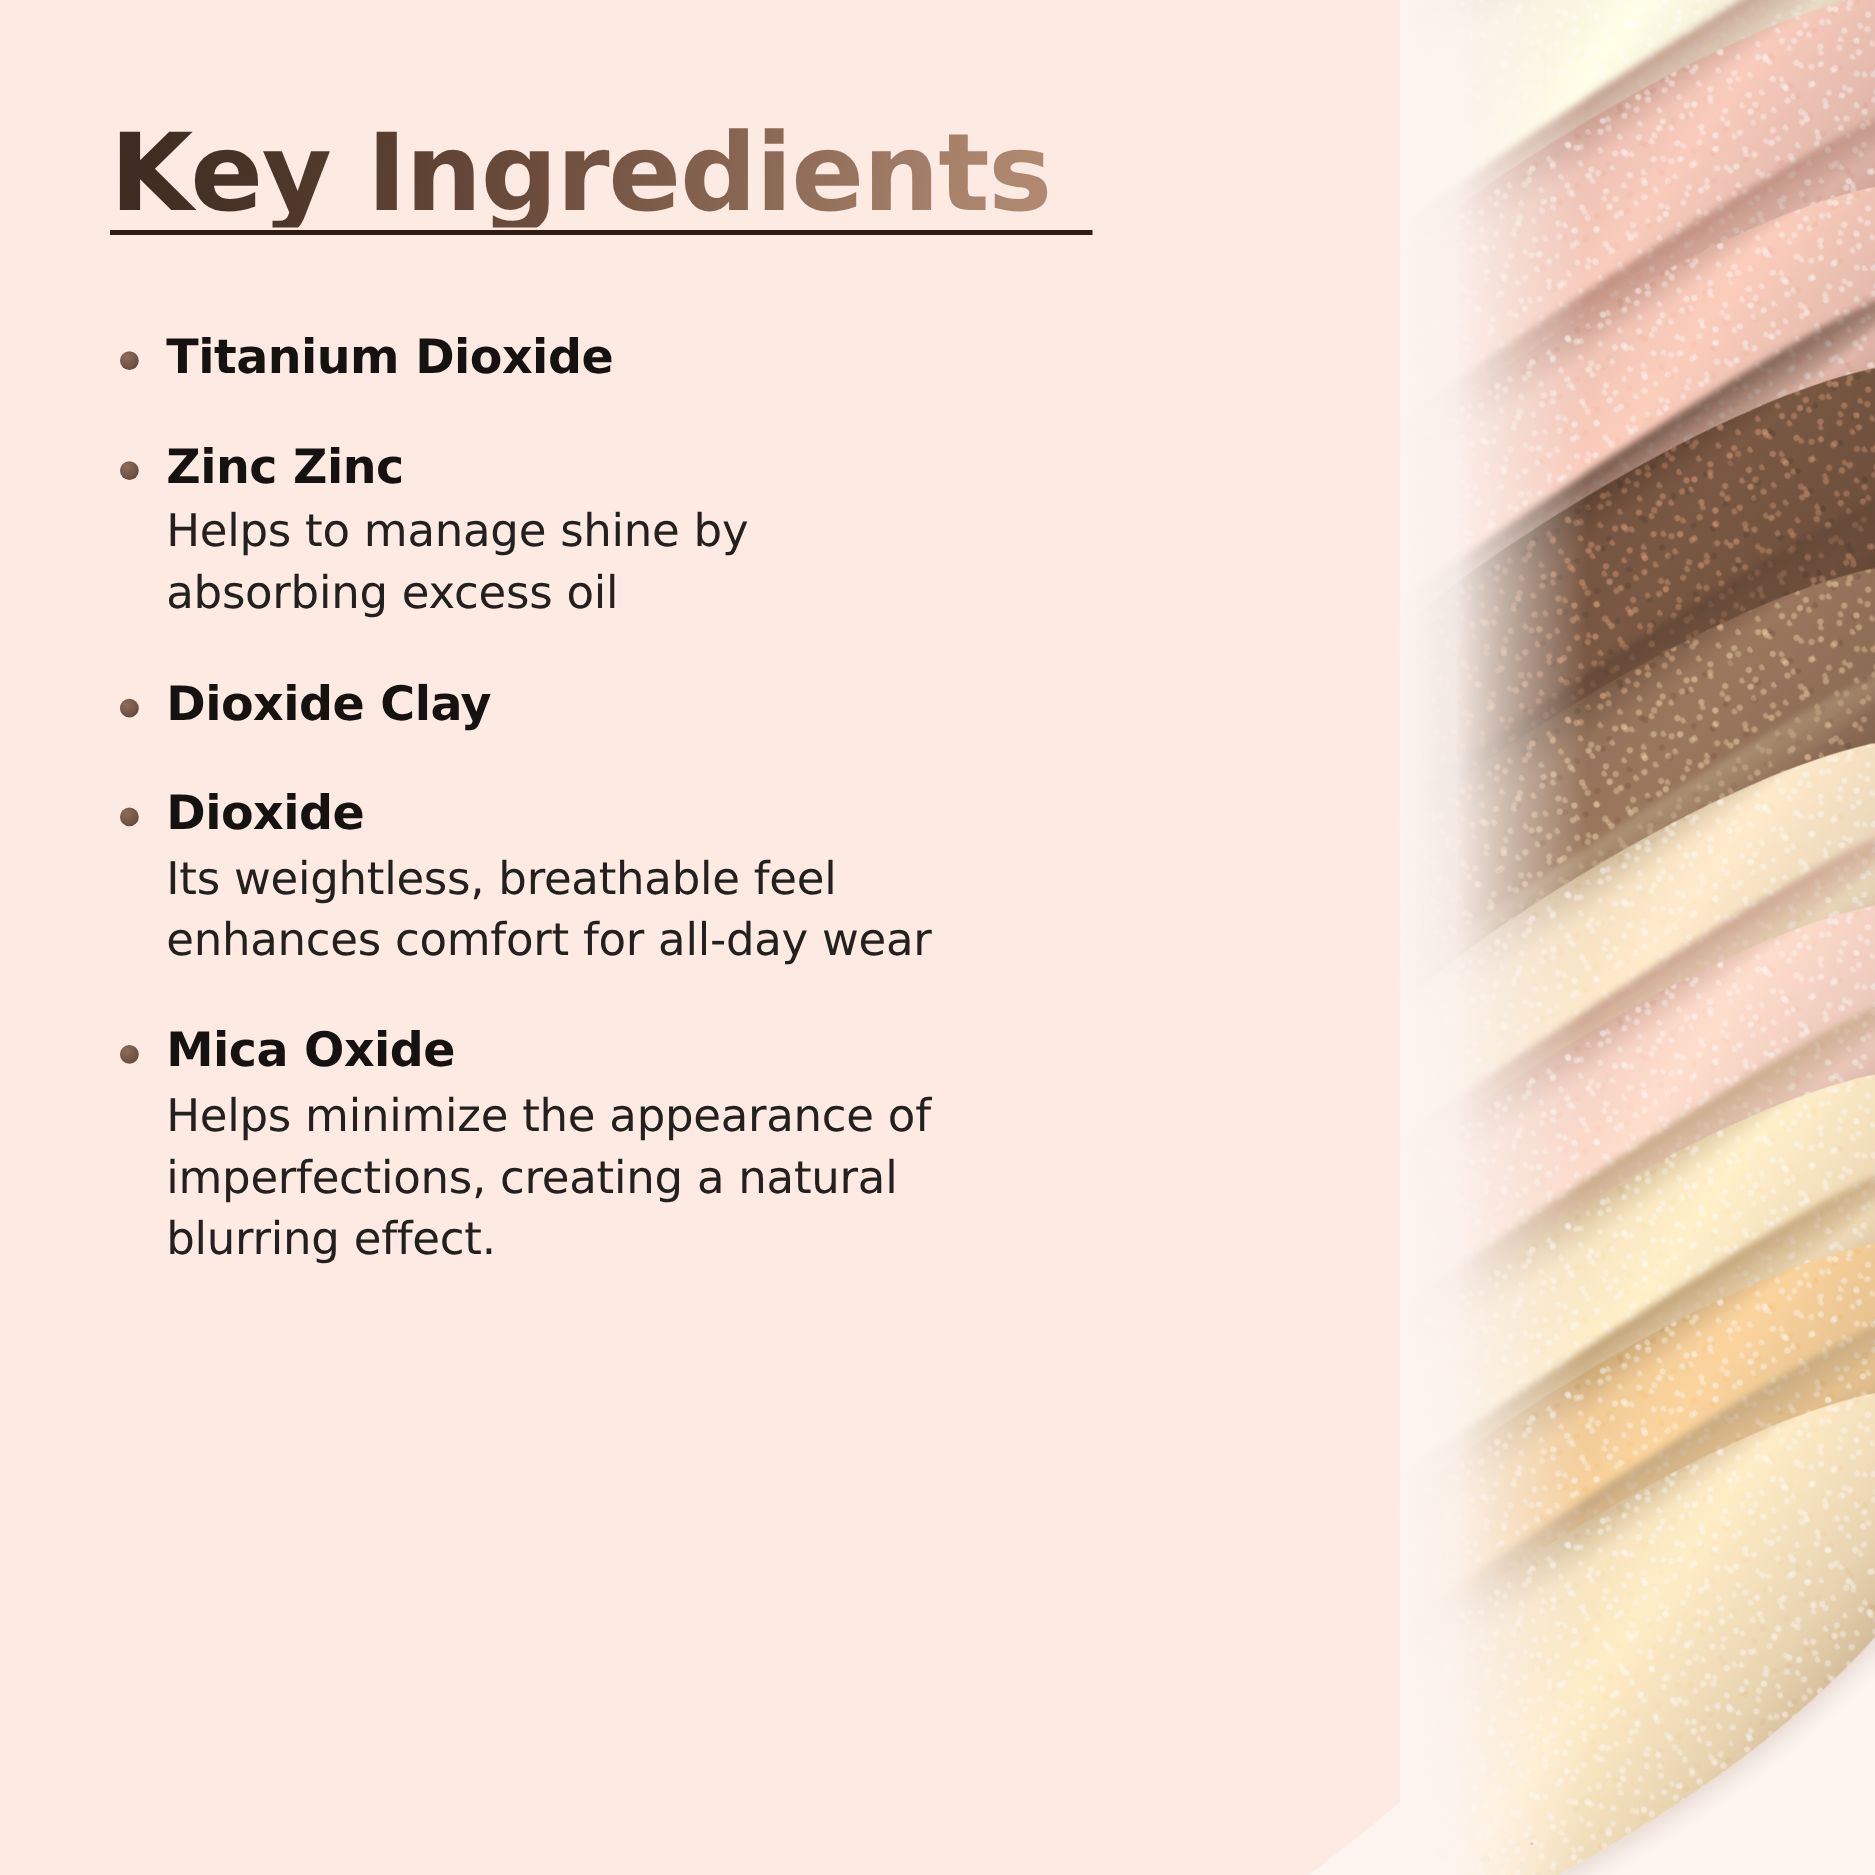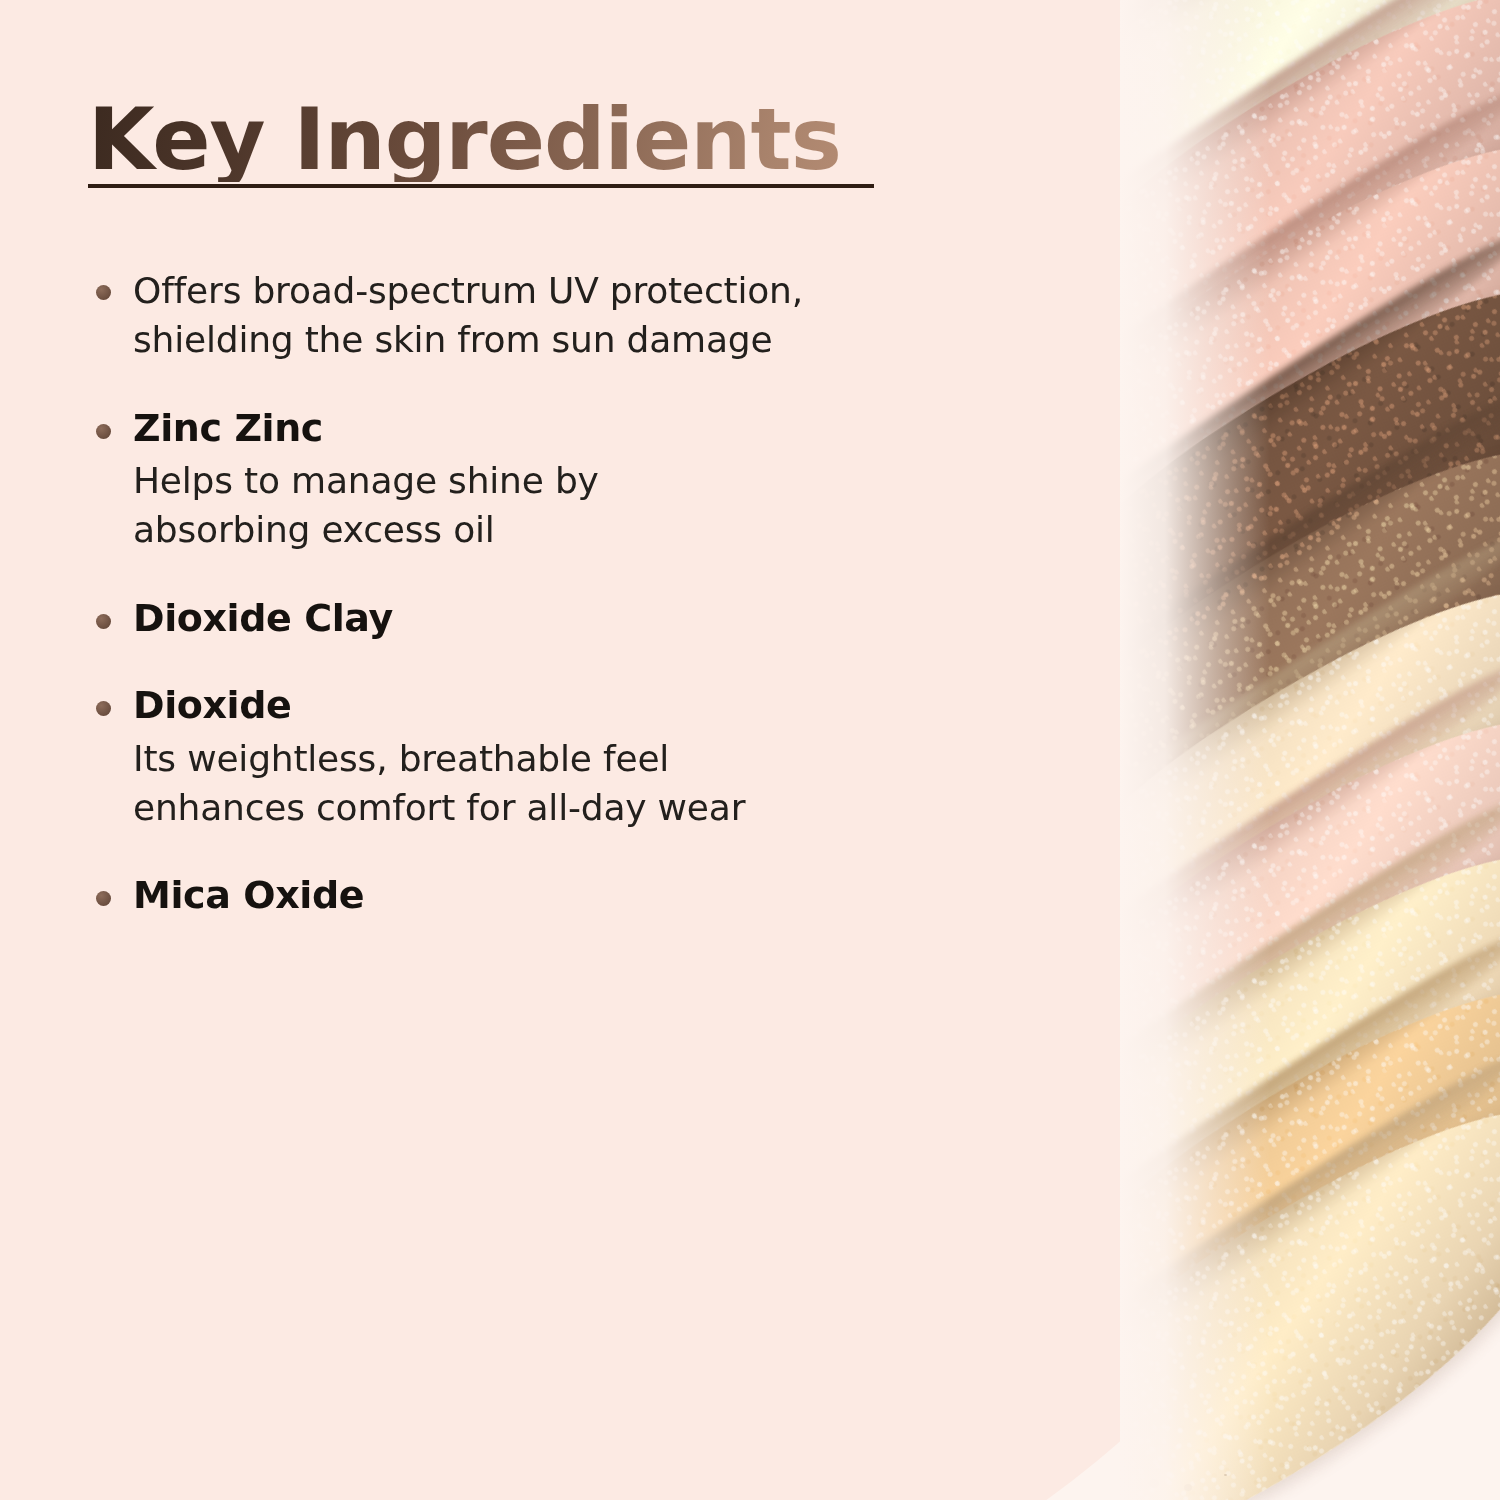--- a/index.html
+++ b/index.html
@@ -385,39 +385,41 @@
   <div id="content">
 
     <div id="title-wrap">
       <h1 id="page-title">Key Ingredients</h1>
       <div id="title-rule"></div>
     </div>
 
     <ul id="ingredient-list">
         <li class="ingredient">
           <span class="bullet-dot"></span>
-          <span class="ingredient-desc">Offers broad-spectrum UV protection,
-shielding the skin from sun damage</span>
+          <span class="ingredient-name">Titanium Dioxide</span>
         </li>
         <li class="ingredient">
           <span class="bullet-dot"></span>
           <span class="ingredient-name">Zinc Zinc</span>
           <span class="ingredient-desc">Helps to manage shine by
 absorbing excess oil</span>
         </li>
         <li class="ingredient">
           <span class="bullet-dot"></span>
           <span class="ingredient-name">Dioxide Clay</span>
         </li>
         <li class="ingredient">
           <span class="bullet-dot"></span>
           <span class="ingredient-name">Dioxide</span>
           <span class="ingredient-desc">Its weightless, breathable feel
 enhances comfort for all-day wear</span>
         </li>
         <li class="ingredient">
           <span class="bullet-dot"></span>
           <span class="ingredient-name">Mica Oxide</span>
+          <span class="ingredient-desc">Helps minimize the appearance of
+imperfections, creating a natural
+blurring effect.</span>
         </li>
       </ul>
 
   </div>
 </div>
 
 </body></html>

